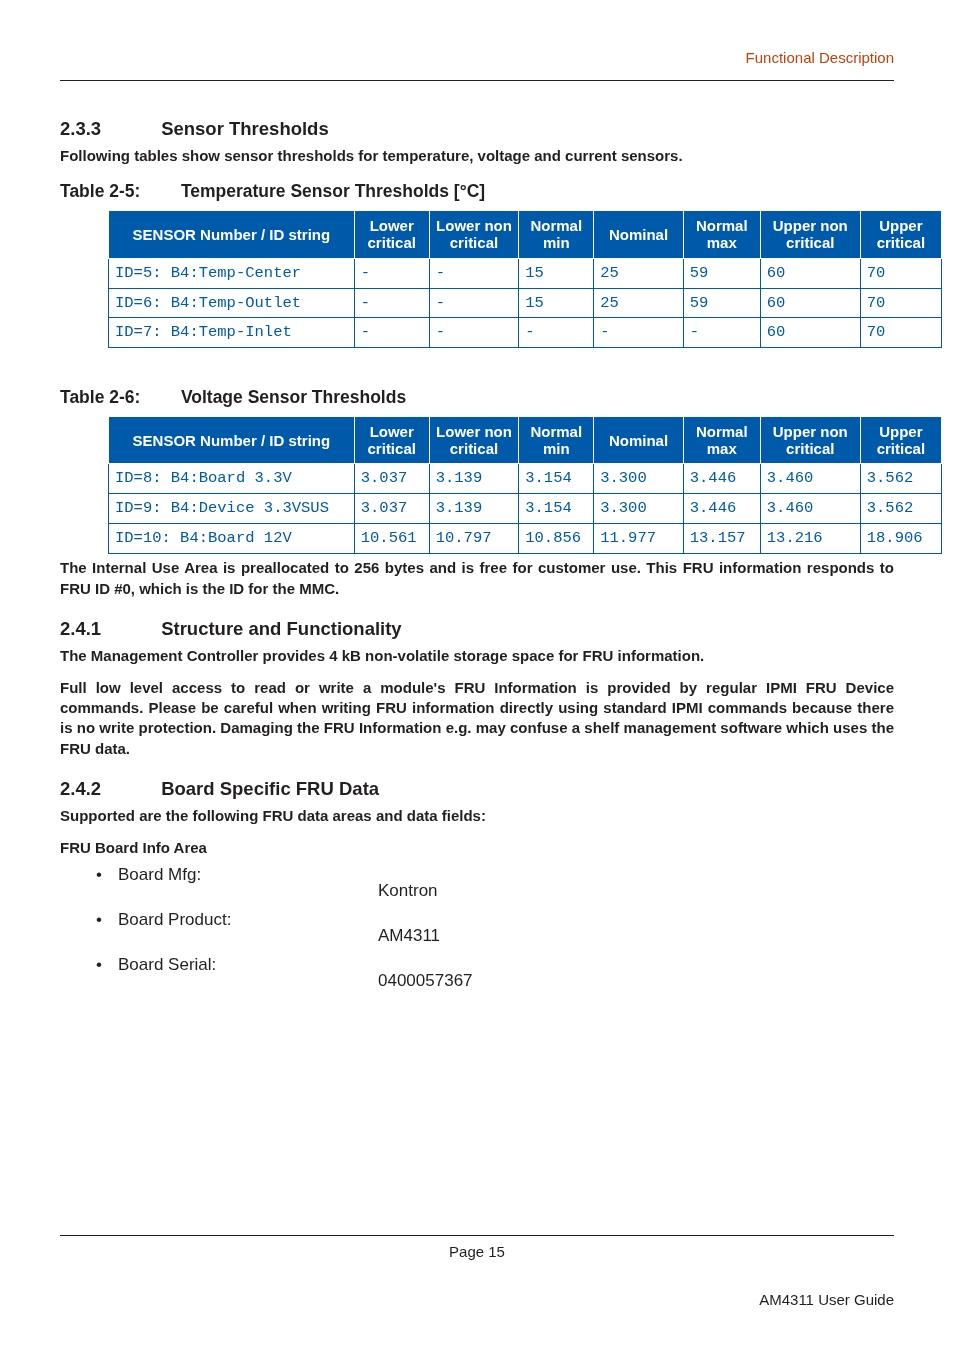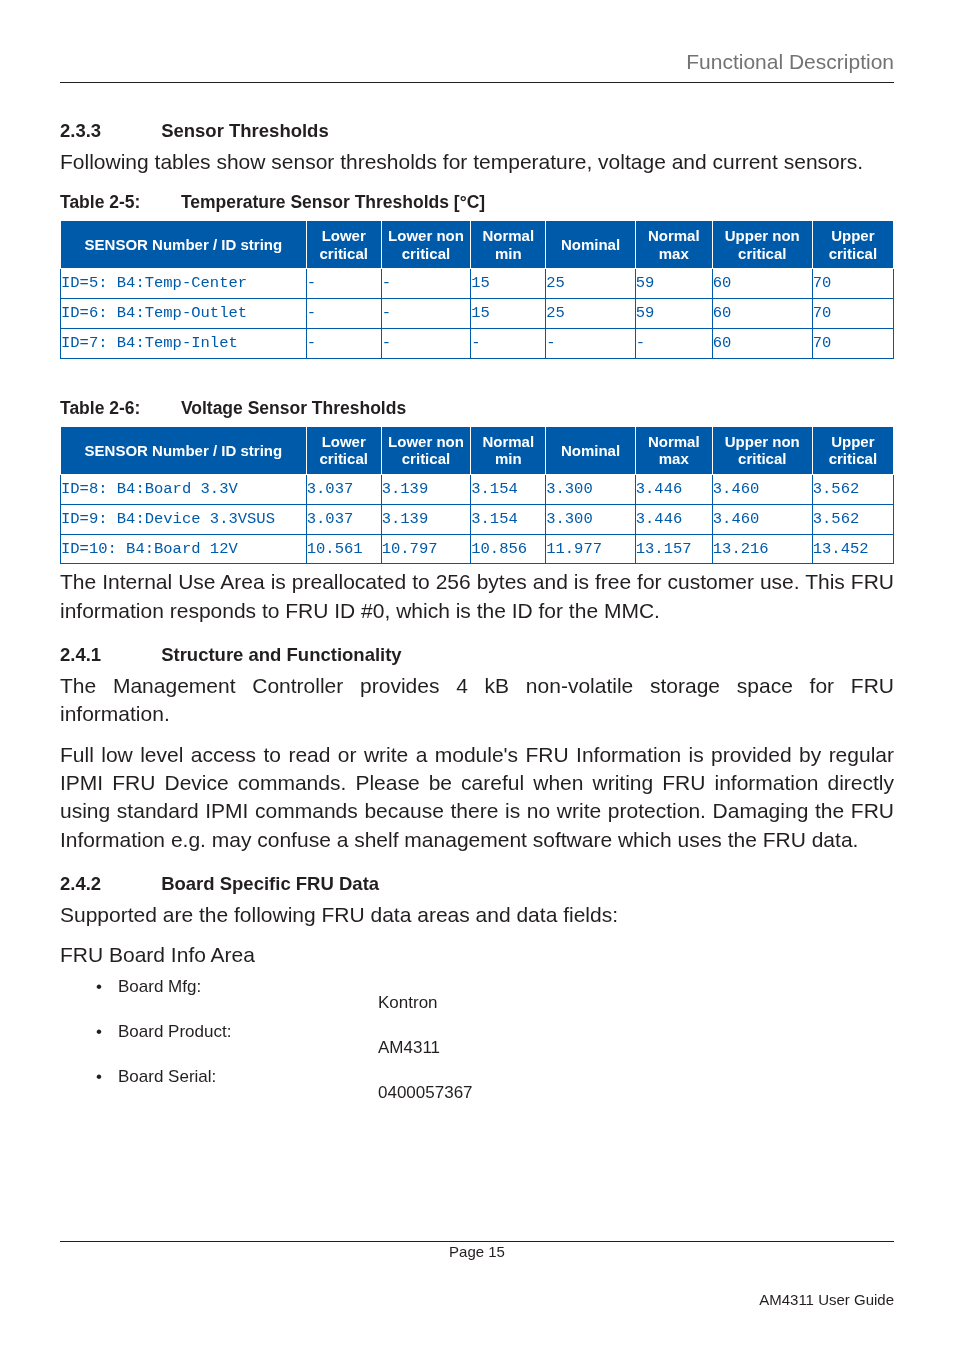--- a/index.html
+++ b/index.html
@@ -18,69 +18,71 @@
     box-sizing: border-box;
     padding: 48px 60px 40px 60px;
     width: 100%;
     height: 100%;
     display: flex;
     flex-direction: column;
     justify-content: space-between;
   }
   .header-area {
     border-bottom: 1.5px solid #231f20;
-    padding-bottom: 6px;
+    padding-bottom: 12px;
     text-align: right;
-    font-size: 21px;
-    color: #737373;
+    font-size: 15px;
+    color: #c2410c;
   }
   .content { padding-top: 18px; }
 
   h3.subsection {
     font-weight: 700;
     font-size: 18.5px;
     margin: 18px 0 4px 0;
   }
   h3.subsection .num { display:inline-block; width: 96px; }
 
   p.body {
-    font-size: 21px;
+    font-size: 15px;
     margin: 4px 0 12px 0;
     text-align: justify;
+    font-weight: bold;
   }
 
   .table-caption {
     font-size: 17.5px;
     font-weight: 700;
     margin: 14px 0 6px 0;
   }
   .table-caption .tc-num { display:inline-block; width: 116px; }
 
   table.sensor {
     border-collapse: collapse;
     width: 100%;
     table-layout: fixed;
     font-size: 15.5px;
     border: 1.5px solid #005aaa;
+    margin-left: 48px;
   }
   table.sensor th {
     background: #005aaa;
     color: #fff;
     font-weight: 700;
     text-align: center;
     padding: 6px 4px;
     border: 1px solid #fff;
     font-size: 15px;
     line-height: 1.15;
   }
   table.sensor td {
     color: #005aaa;
     font-family: "Consolas", "Courier New", monospace;
     font-size: 15.5px;
-    padding: 4px 0;
+    padding: 4px 6px;
     border: 1px solid #005aaa;
     white-space: nowrap;
   }
   table.sensor td.first-col { width: 236px; }
 
   h2.section {
     color: #005aaa;
     font-weight: 700;
     font-size: 24px;
     margin: 30px 0 6px 0;
@@ -102,20 +104,21 @@
     width: 22px;
     flex: 0 0 22px;
   }
   ul.fru-list .label { width: 260px; flex: 0 0 260px; }
   ul.fru-list .value { flex: 1; margin-top: 16px; }
 
   .footer {
     border-top: 1.5px solid #231f20;
     display: flex;
     justify-content: space-between;
+    padding-top: 6px;
     font-size: 15px;
   }
   .footer .center { text-align: center; flex: 1; }
   .footer .right { text-align: right; margin-top: 48px; }
   .gap-md { height: 24px; }
 </style>
 </head>
 <body>
 
 <div class="page">
@@ -247,21 +250,21 @@
             <td>3.562</td>
           </tr>
           <tr>
             <td class="first-col">ID=10: B4:Board 12V</td>
             <td>10.561</td>
             <td>10.797</td>
             <td>10.856</td>
             <td>11.977</td>
             <td>13.157</td>
             <td>13.216</td>
-            <td>13.452</td>
+            <td>18.906</td>
           </tr>
         </tbody>
       </table>
 
       <p class="body">The Internal Use Area is preallocated to 256 bytes and is free for customer use. This FRU information responds to FRU ID #0, which is the ID for the MMC.</p>
 
       <h3 class="subsection">
         <span class="num">2.4.1</span>
         <span>Structure and Functionality</span>
       </h3>

